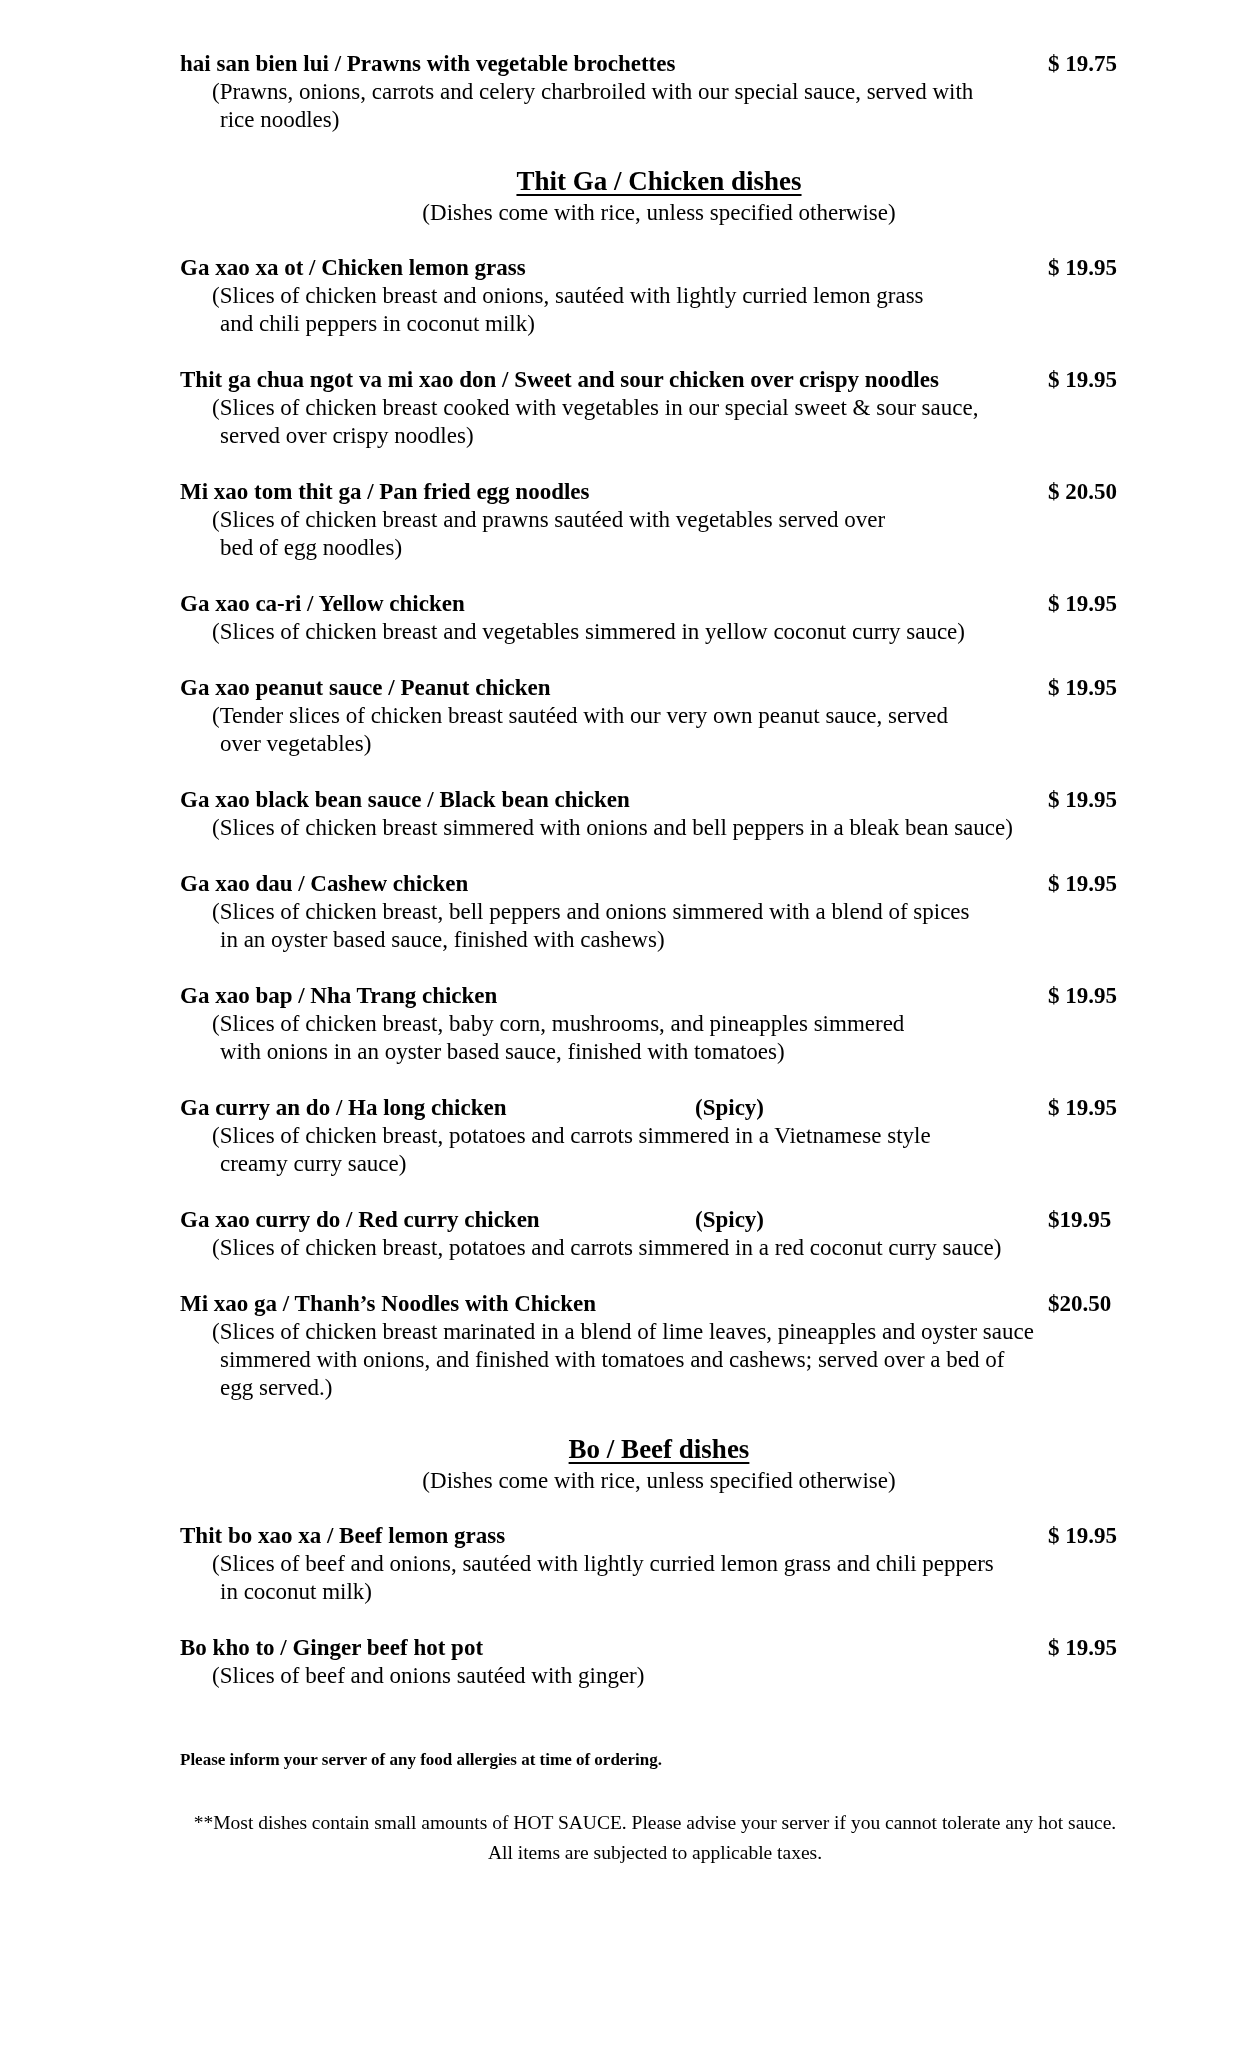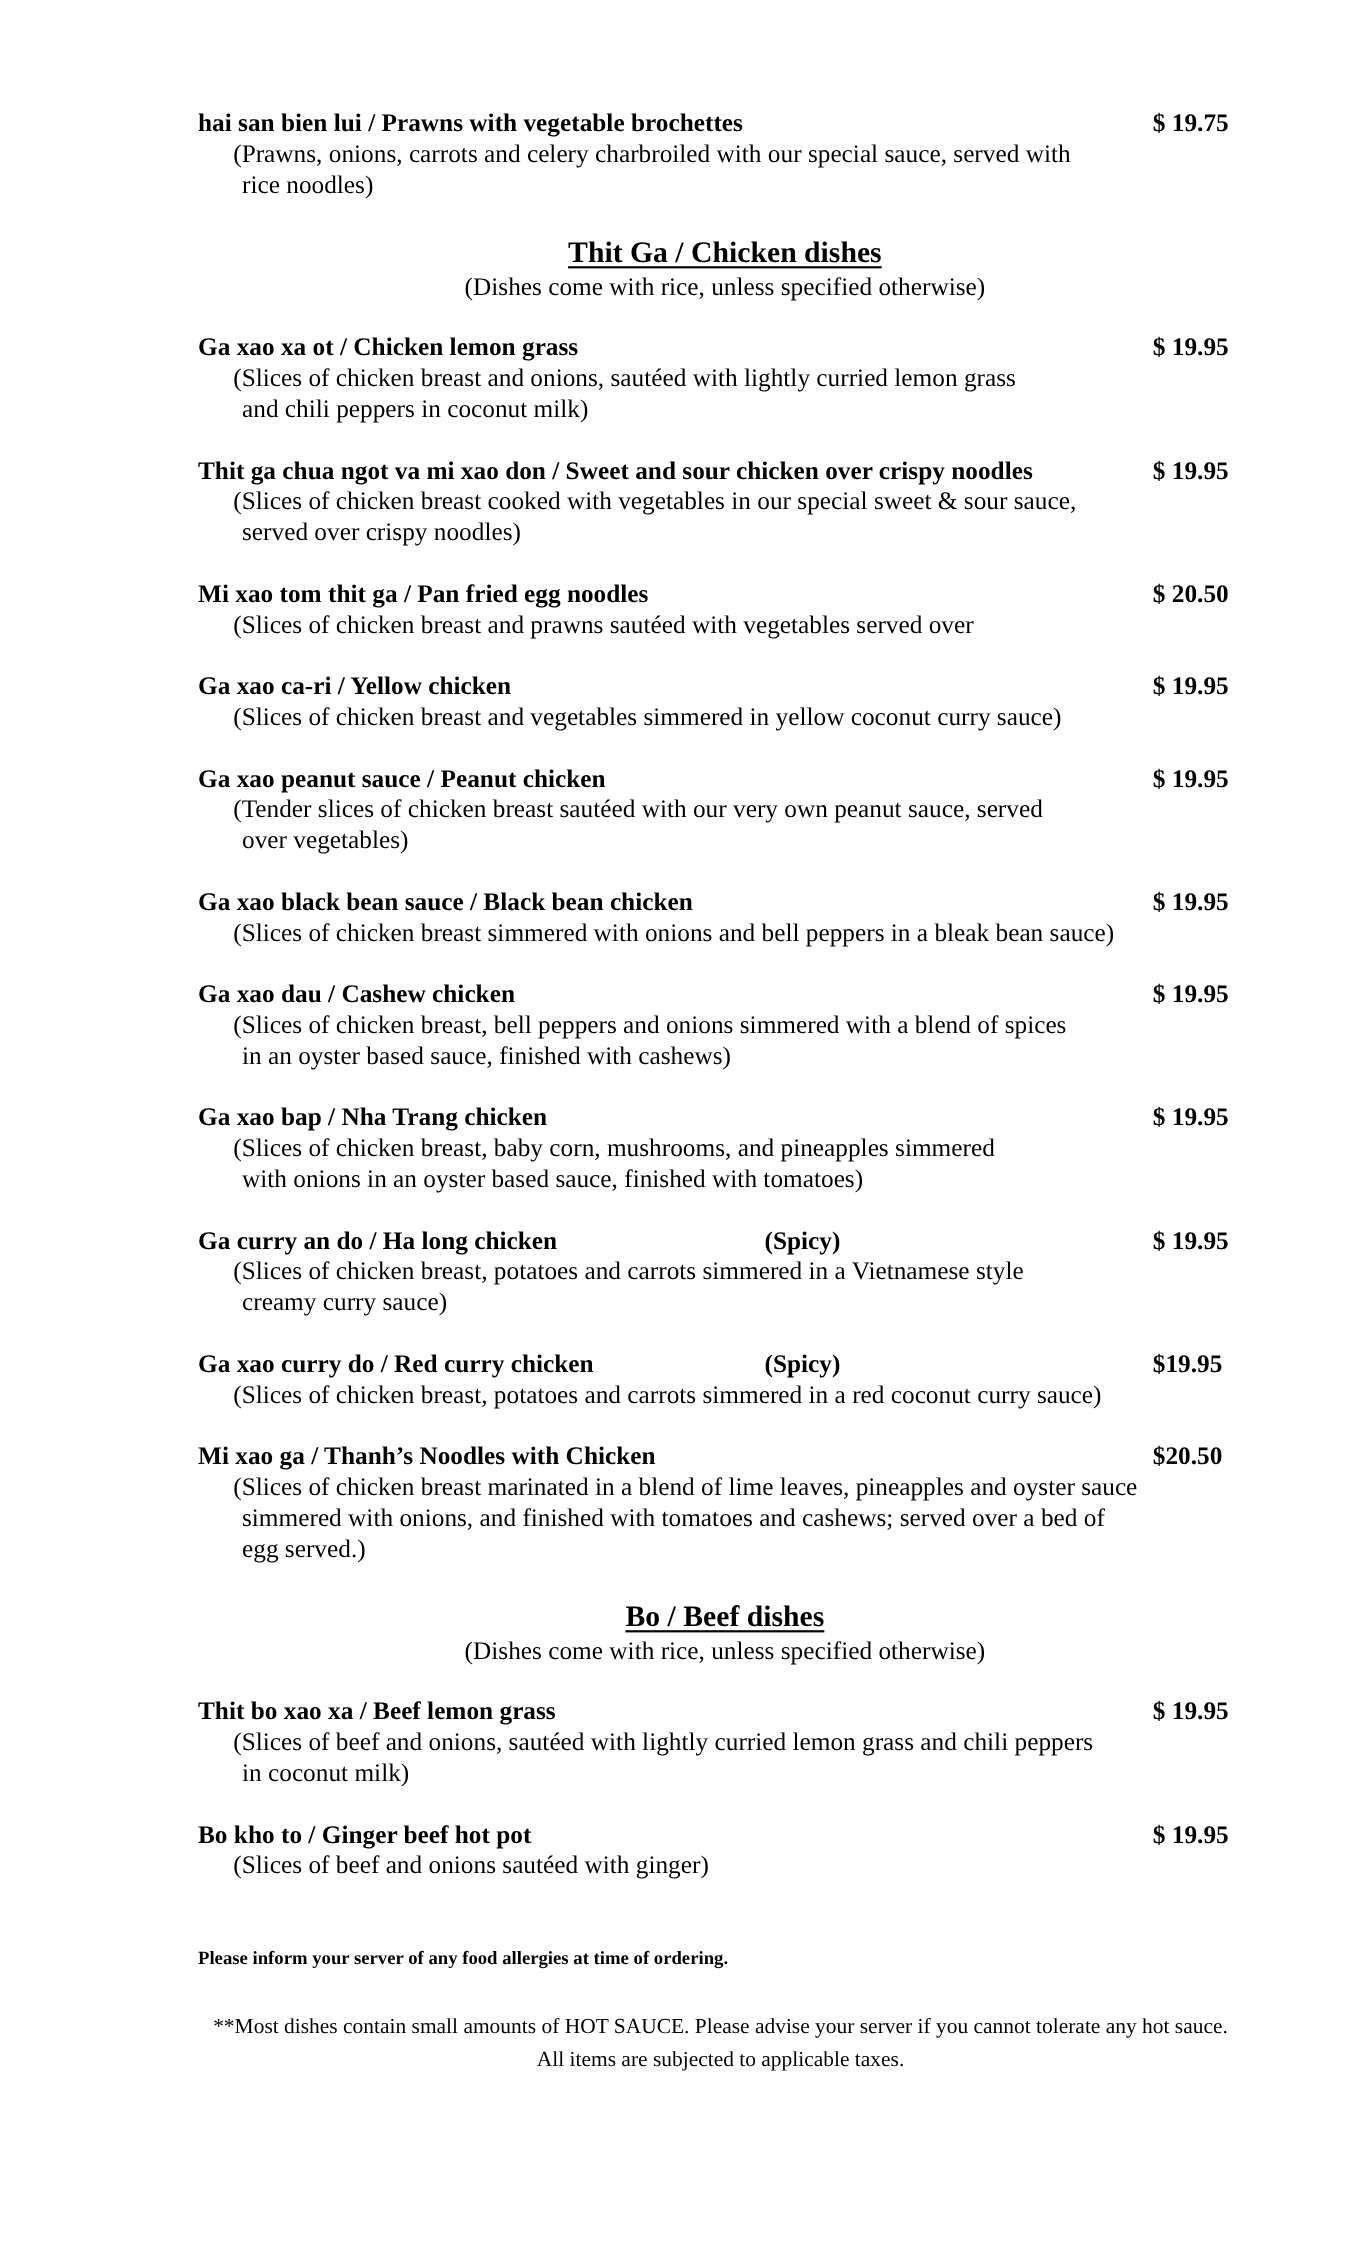--- a/index.html
+++ b/index.html
@@ -13,21 +13,21 @@
     overflow: hidden;
     color: #000;
     font-family: "Liberation Serif", "DejaVu Serif", serif;
     font-size: 23px;
     line-height: 28px;
   }
   .page {
     position: relative;
     width: 1243px;
     height: 1520px;
-    padding-top: 98px;
+    padding-top: 50px;
     box-sizing: border-box;
     border-radius: 11px;
   }
   .section-head {
     width: 958px;
     margin: 30px 0 26px 180px;
     text-align: center;
   }
   .section-title {
     font-size: 27px;
@@ -134,20 +134,21 @@
   </div>
 
   <div class="menu-item">
     <div class="mi-titleline">
       <span class="mi-title">Mi xao tom thit ga / Pan fried egg noodles</span>
       
       <span class="mi-price">$ 20.50</span>
     </div>
     <div class="mi-desc">
             <div class="desc-line">(Slices of chicken breast and prawns sautéed with vegetables served over</div>
+            <div class="desc-line">bed of egg noodles)</div>
           </div>
   </div>
 
   <div class="menu-item">
     <div class="mi-titleline">
       <span class="mi-title">Ga xao ca-ri / Yellow chicken</span>
       
       <span class="mi-price">$ 19.95</span>
     </div>
     <div class="mi-desc">

